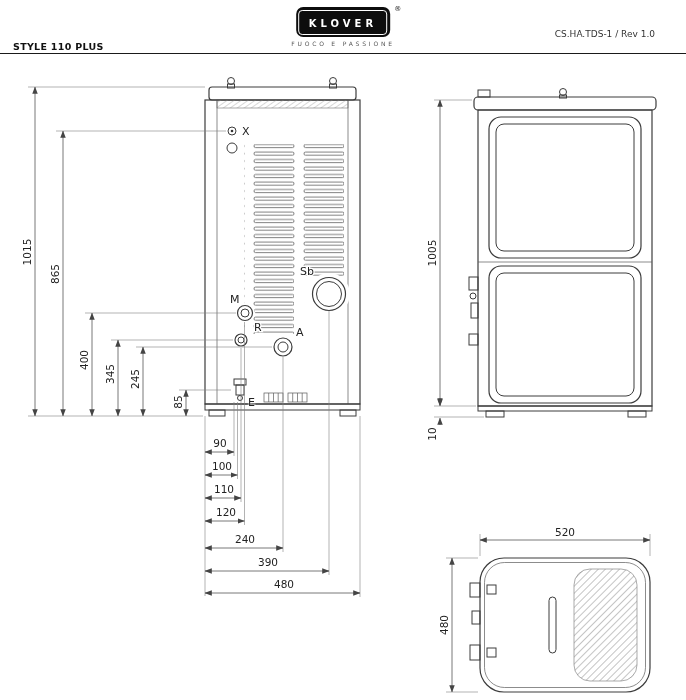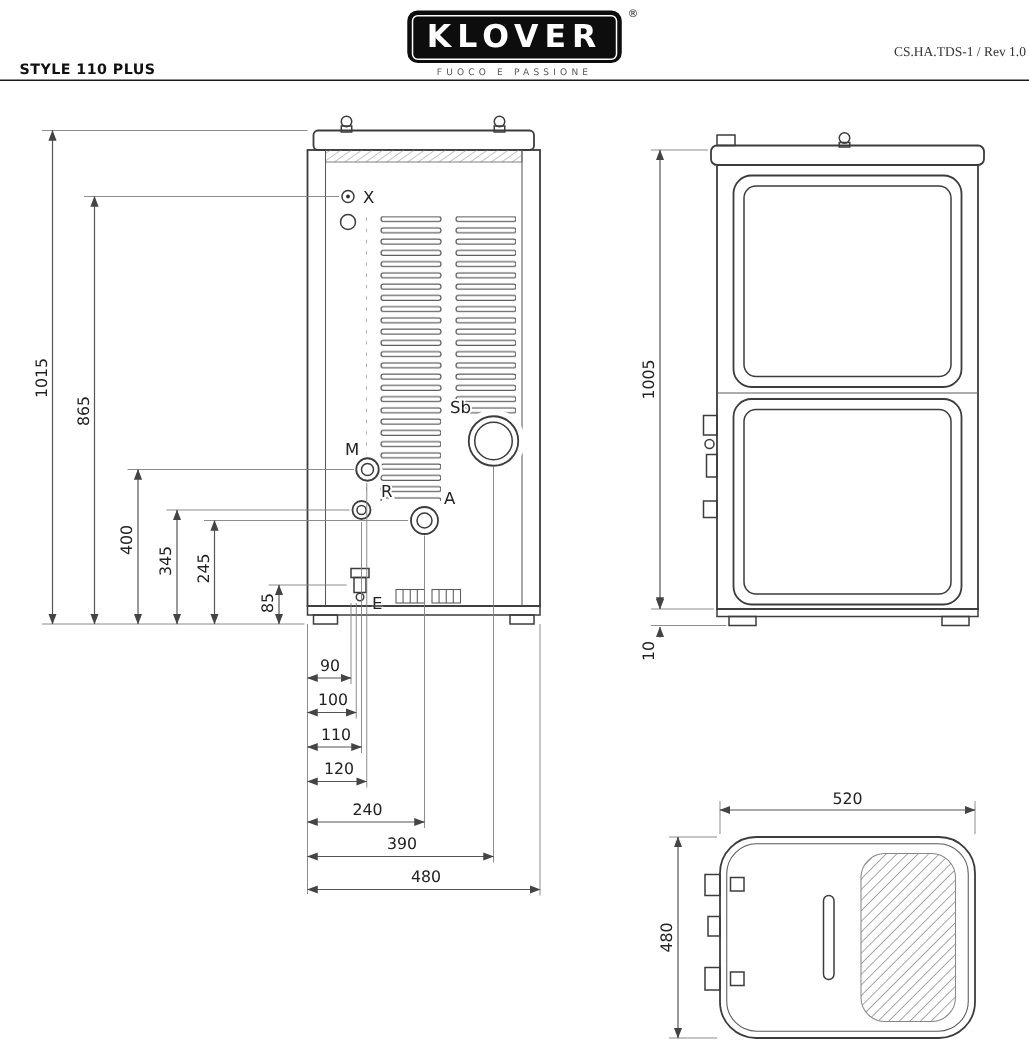--- a/index.html
+++ b/index.html
@@ -4,24 +4,24 @@
 <style>
   * { margin:0; padding:0; box-sizing:border-box; }
   html,body { background:#fff; }
   body { width:686px; height:700px; font-family:"DejaVu Sans", sans-serif; position:relative; overflow:hidden; }
   .page { position:relative; width:686px; height:700px; background:#fff; }
 
   
   .logo-wrap { position:absolute; top:7px; left:50%; transform:translateX(-50%); text-align:center; z-index:2; }
   .logo-box { position:relative; display:inline-block; background:#0d0d0d; border-radius:7px; padding:5px 13px 6px; }
   .logo-box::after { content:""; position:absolute; inset:2.5px; border:1px solid #fff; border-radius:4px; pointer-events:none; }
-  .logo-text { color:#fff; font-weight:bold; font-size:21px; letter-spacing:4px; }
+  .logo-text { color:#fff; font-weight:bold; font-size:10px; letter-spacing:4px; }
   .reg { position:absolute; top:-2px; right:-11px; font-size:7px; color:#222; }
   .tagline { margin-top:3px; font-size:6px; letter-spacing:2.8px; color:#555; white-space:nowrap; }
-  .doc-ref { position:absolute; top:29px; right:2px; font-size:9px; color:#333;font-family:Liberation Serif, serif; }
+  .doc-ref { position:absolute; top:29px; right:31px; font-size:9px; color:#333; }
   .model { position:absolute; top:41px; left:13px; font-size:9.5px; font-weight:bold; color:#111; letter-spacing:0.3px; }
   .rule { position:absolute; top:53px; left:0; width:686px; height:0; border-top:1.4px solid #1a1a1a; }
 
   svg.drawing { position:absolute; top:0; left:0; }
   .outline { fill:none; stroke:#3c3c3c; stroke-width:1.2; }
   .outline2 { fill:none; stroke:#3c3c3c; stroke-width:1; }
   .thin { fill:none; stroke:#5a5a5a; stroke-width:0.7; }
   .dim { stroke:#555; stroke-width:0.8; fill:none; }
   .ext { stroke:#808080; stroke-width:0.6; fill:none; }
   .dim-label { font-size:10.5px; fill:#222; stroke:#fff; stroke-width:3px; paint-order:stroke; }

